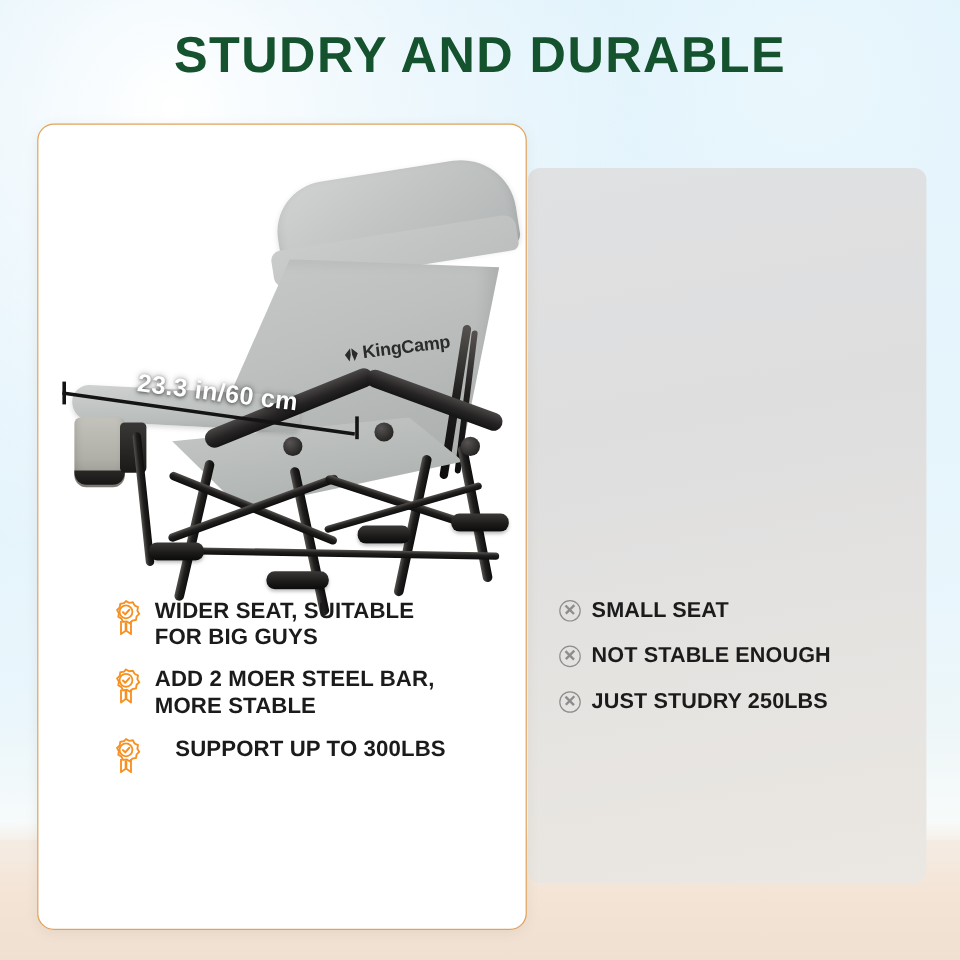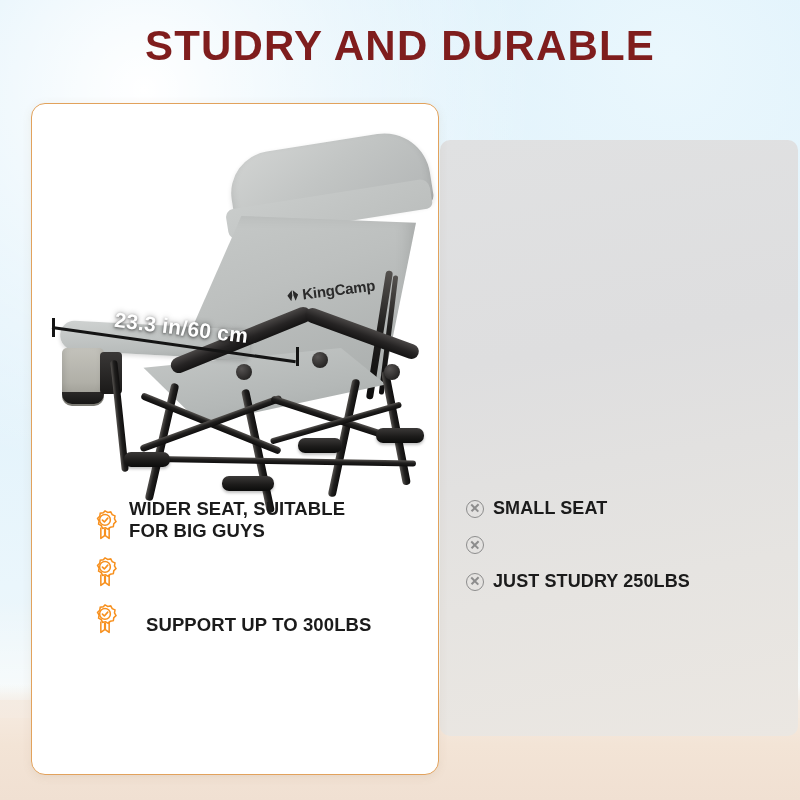--- a/index.html
+++ b/index.html
@@ -28,29 +28,28 @@
   }
   .bg-haze{
     position:absolute;left:0;top:600px;width:800px;height:130px;
     background:linear-gradient(180deg,rgba(255,255,255,0) 0%, rgba(255,255,255,.55) 70%, rgba(250,245,240,.9) 100%);
   }
 
   
   .title{
     position:absolute;left:0;top:22px;width:800px;text-align:center;
     font-size:42px;font-weight:bold;letter-spacing:1.2px;
-    color:#7f1d1d;white-space:nowrap;
+    color:#14532d;white-space:nowrap;
   }
 
   
   .panel-right{
     position:absolute;left:440px;top:140px;width:332px;height:596px;
     background:linear-gradient(170deg,#e0e1e2 0%, #dededf 35%, #e6e4e1 72%, #ebe7e2 100%);
     border-radius:10px;
-    padding-left:26px;
   }
 
   
   .card-left{
     position:absolute;left:31px;top:103px;width:406px;height:670px;
     background:#ffffff;border:1.6px solid #e2a25c;border-radius:14px;
     box-shadow:0 2px 10px rgba(140,110,70,.10);
   }
 
   
@@ -163,21 +162,21 @@
   
   .brand{
     position:absolute;left:246px;top:162px;display:flex;align-items:center;gap:3px;
     transform:rotate(-7deg);
   }
   .brand-mark{width:13px;height:14px;fill:#2a2a2a;}
   .brand-text{font-size:15px;font-weight:bold;color:#2b2b2b;letter-spacing:-.2px;}
 
   
   .pros{position:absolute;left:92px;top:498px;width:330px;}
-  .pro-row{display:flex;align-items:flex-end;gap:11px;margin-bottom:14px;}
+  .pro-row{display:flex;align-items:flex-start;gap:11px;margin-bottom:14px;}
   .pro-row:last-child{margin-bottom:0;gap:28px;}
   .badge{width:26px;height:32px;flex:0 0 26px;margin-top:1px;}
   .pro-text{
     font-size:18.5px;font-weight:bold;color:#1b1b1b;line-height:1.17;
     letter-spacing:.1px;white-space:pre-line;
   }
 
   
   .cons{position:absolute;left:466px;top:548px;width:310px;}
   .con-row{display:flex;align-items:center;gap:9px;margin-bottom:17px;}
@@ -206,20 +205,21 @@
 
   <div class="panel-right">
 
     <div class="cons" style="left:26px;top:358px;">
       <div class="con-row">
         <span class="con-icon"></span>
         <span class="con-text">SMALL SEAT</span>
       </div>
       <div class="con-row">
         <span class="con-icon"></span>
+        <span class="con-text">NOT STABLE ENOUGH</span>
       </div>
       <div class="con-row">
         <span class="con-icon"></span>
         <span class="con-text">JUST STUDRY 250LBS</span>
       </div>
     </div>
   </div>
 
   <div class="card-left"></div>
 
@@ -288,20 +288,22 @@
 FOR BIG GUYS</span>
     </div>
     <div class="pro-row">
       <svg class="badge" viewBox="0 0 40 50">
         <path d="M20 3 l4.2 2.3 4.7-.7 2.4 4.1 4.3 2.1-.8 4.7 2.4 4.1-3.4 3.3-.8 4.7-4.7.8-3.3 3.4-4.1-2.4-4.7.8-2.1-4.3-4.1-2.4.7-4.7-2.3-4.2 3.4-3.3.8-4.7 4.7-.8z" fill="none" stroke="#F7901E" stroke-width="2.4"></path>
         <circle cx="20" cy="17" r="8.4" fill="none" stroke="#F7901E" stroke-width="2.4"></circle>
         <path d="M16 17.3 l3 3 5.3-6" fill="none" stroke="#F7901E" stroke-width="2.6" stroke-linecap="round" stroke-linejoin="round"></path>
         <path d="M13.5 29 v17 l6-4.5 V31" fill="none" stroke="#F7901E" stroke-width="2.4" stroke-linejoin="round"></path>
         <path d="M26.5 29 v17 l-6-4.5 V31" fill="none" stroke="#F7901E" stroke-width="2.4" stroke-linejoin="round"></path>
       </svg>
+      <span class="pro-text">ADD 2 MOER STEEL BAR,
+MORE STABLE</span>
     </div>
     <div class="pro-row">
       <svg class="badge" viewBox="0 0 40 50">
         <path d="M20 3 l4.2 2.3 4.7-.7 2.4 4.1 4.3 2.1-.8 4.7 2.4 4.1-3.4 3.3-.8 4.7-4.7.8-3.3 3.4-4.1-2.4-4.7.8-2.1-4.3-4.1-2.4.7-4.7-2.3-4.2 3.4-3.3.8-4.7 4.7-.8z" fill="none" stroke="#F7901E" stroke-width="2.4"></path>
         <circle cx="20" cy="17" r="8.4" fill="none" stroke="#F7901E" stroke-width="2.4"></circle>
         <path d="M16 17.3 l3 3 5.3-6" fill="none" stroke="#F7901E" stroke-width="2.6" stroke-linecap="round" stroke-linejoin="round"></path>
         <path d="M13.5 29 v17 l6-4.5 V31" fill="none" stroke="#F7901E" stroke-width="2.4" stroke-linejoin="round"></path>
         <path d="M26.5 29 v17 l-6-4.5 V31" fill="none" stroke="#F7901E" stroke-width="2.4" stroke-linejoin="round"></path>
       </svg>
       <span class="pro-text">SUPPORT UP TO 300LBS</span>

